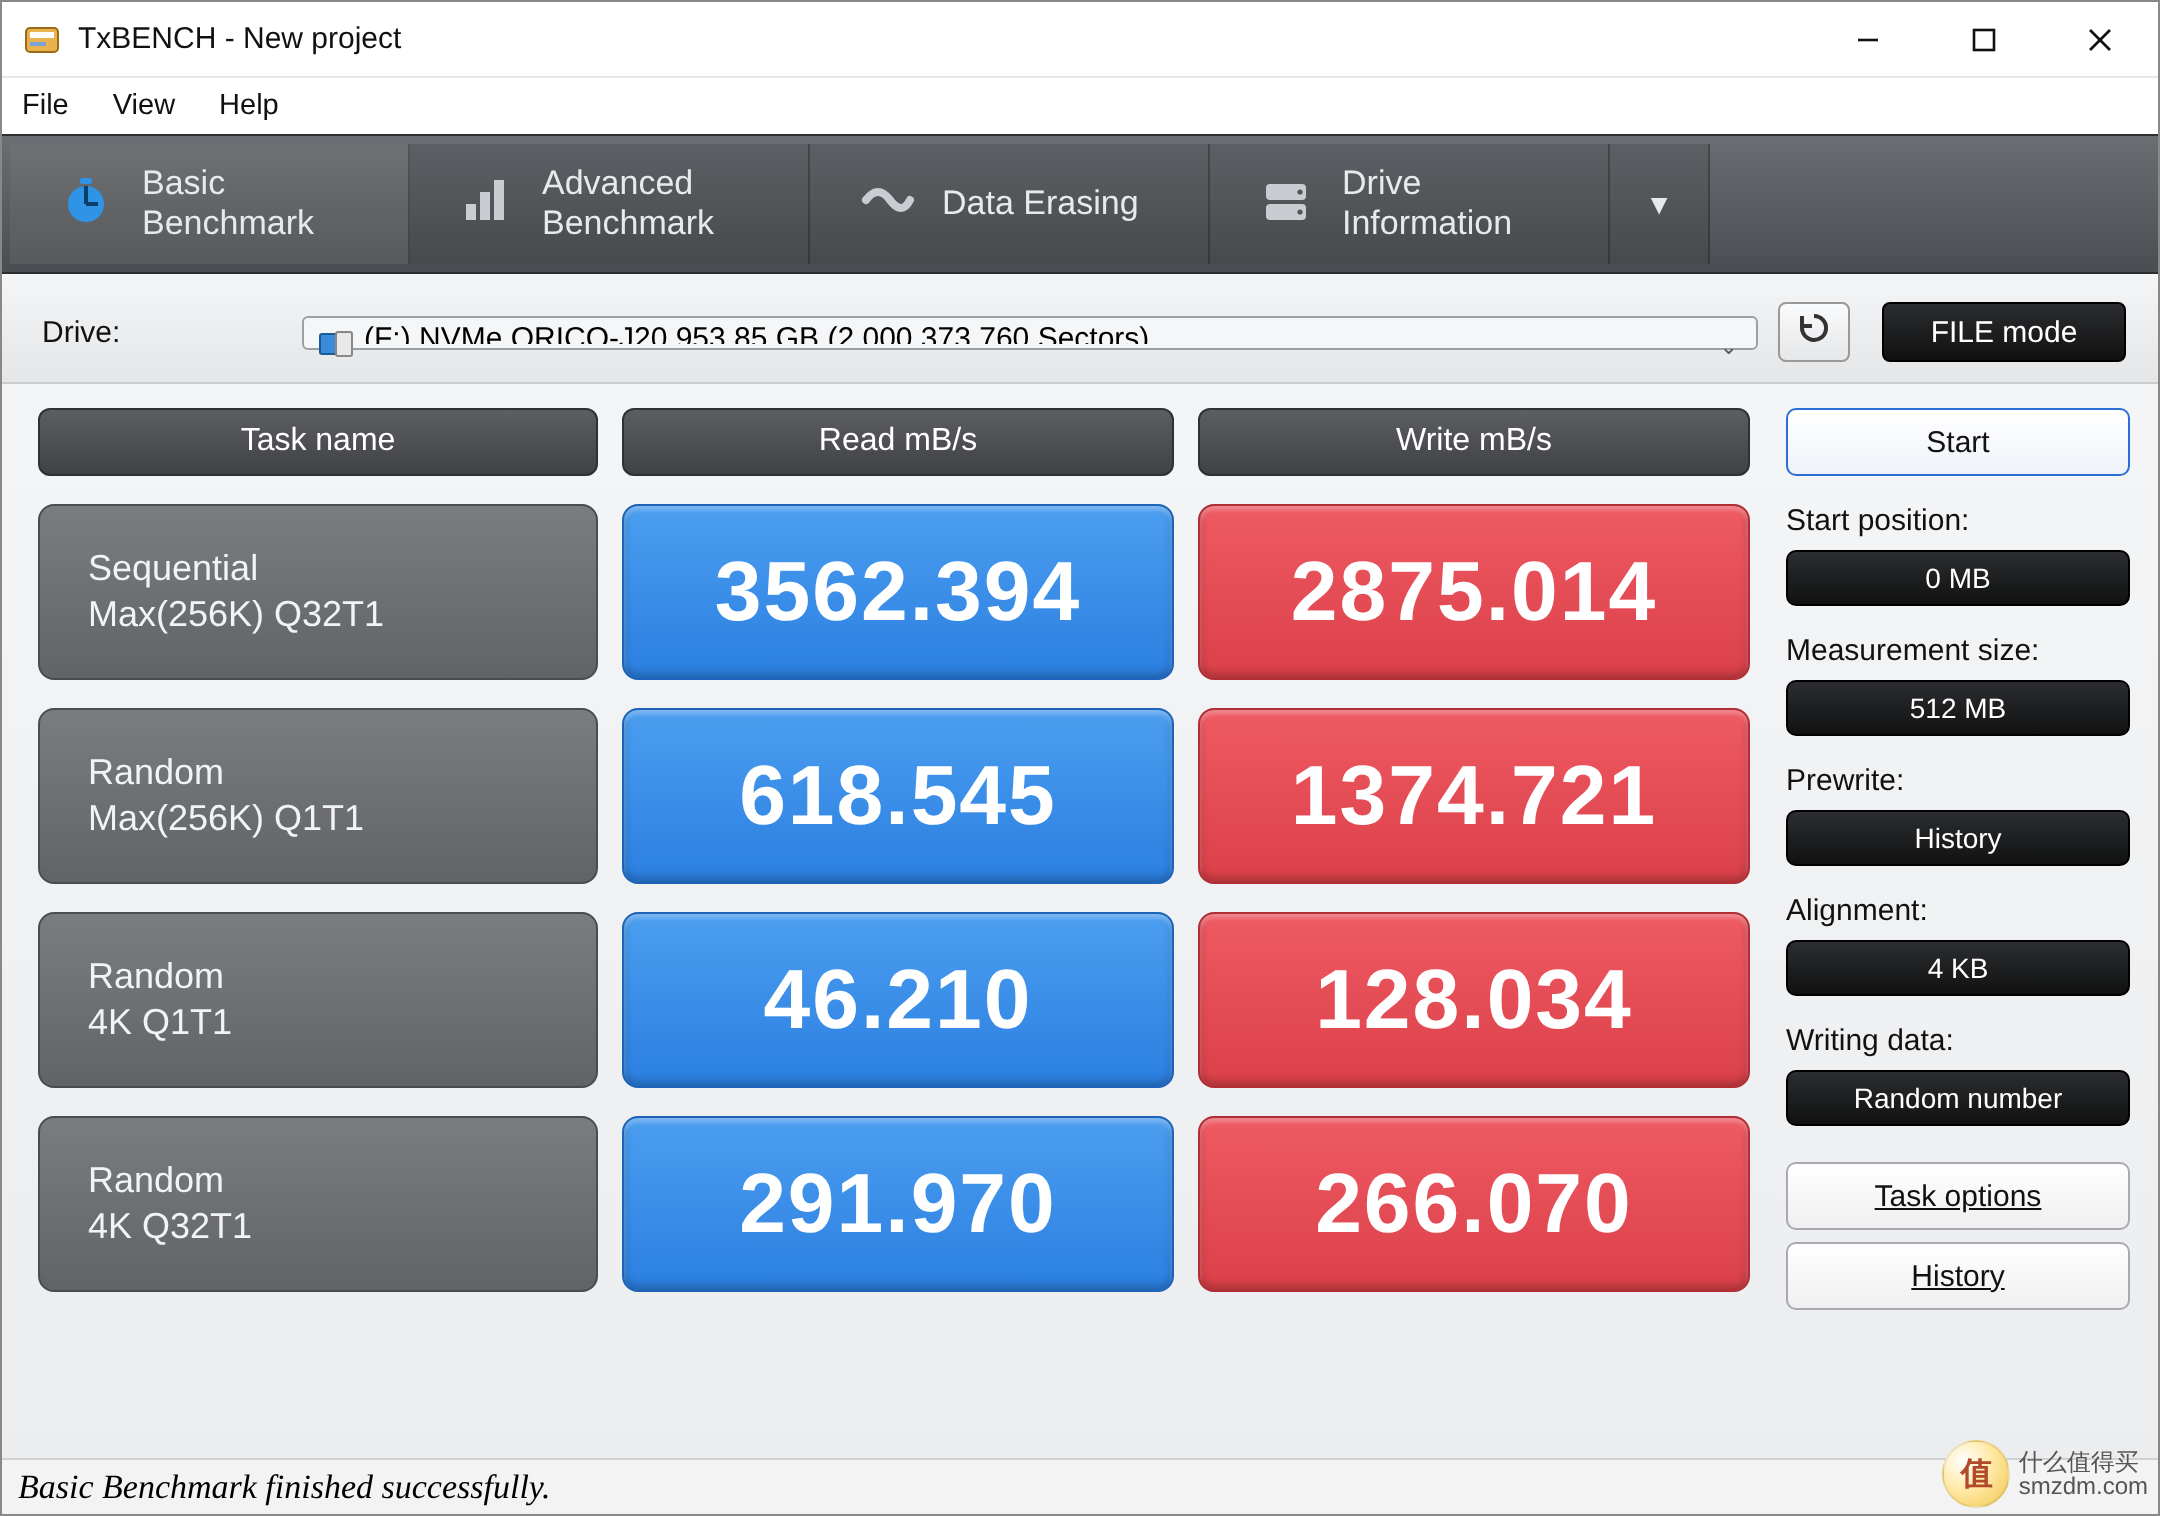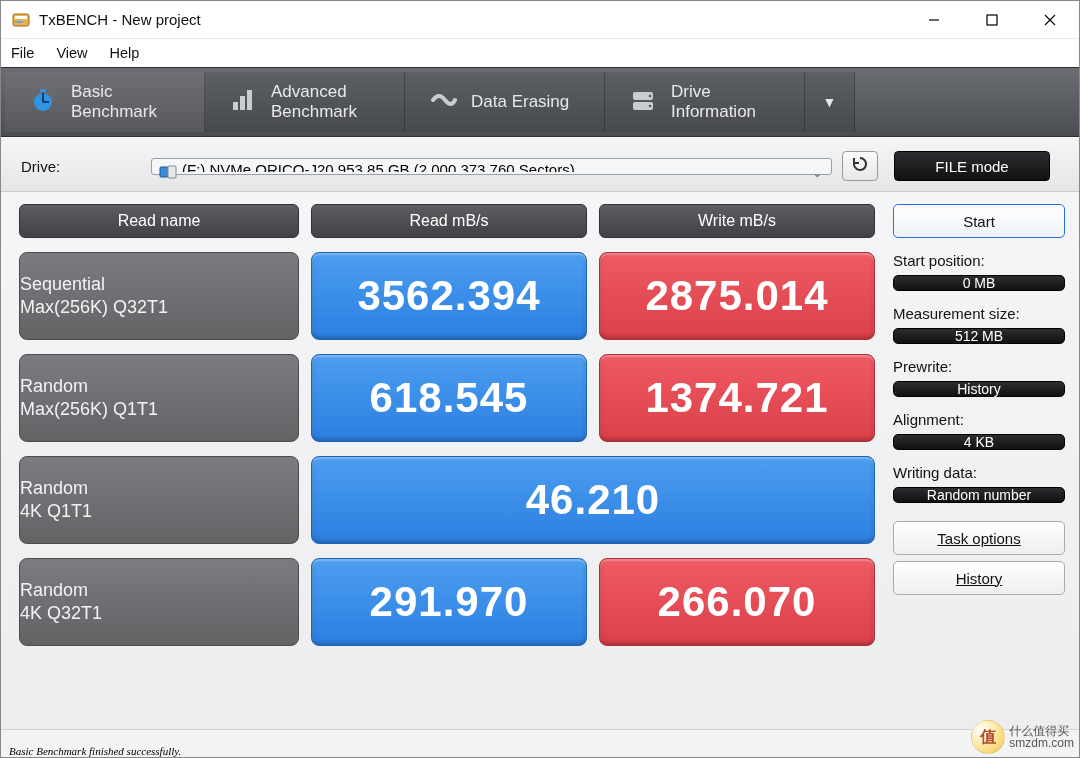--- a/index.html
+++ b/index.html
@@ -76,21 +76,21 @@
   .tab .lines .l1, .tab .lines .l2 { display:block; }
 
   .tab.dropdown {
     min-width:50px; padding:0;
     justify-content:center;
   }
 
   
   .driverow {
     display:flex; align-items:center;
-    padding:14px 29px 10px 20px;
+    padding:14px 16px 10px 20px;
     gap:10px;
     font-size:15px;
     background:linear-gradient(#f4f5f6, #e4e6e8);
     border-bottom:1px solid #c9cbcd;
   }
   .driverow .lbl { width:120px; color:#111; }
   .driverow select.driveselect {
     flex:1;
     height:17px;
     font-size:15px;
@@ -112,21 +112,21 @@
   }
   .refresh-btn {
     width:36px; height:30px;
     border:1px solid #999;
     border-radius:4px;
     background:linear-gradient(#f9fafb, #e5e7e9);
     display:flex; align-items:center; justify-content:center;
     font-size:17px;
   }
   .filemode-btn {
-    width:156px; height:30px;
+    width:122px; height:30px;
     background:linear-gradient(#2b2d30, #111);
     color:#fff; font-size:15px;
     border:1px solid #000;
     border-radius:4px;
     display:flex; align-items:center; justify-content:center;
     margin-left:6px;
   }
 
   
   .main {
@@ -162,20 +162,21 @@
     height:88px;
   }
   .row .namecell {
     width:280px;
     background:linear-gradient(#7a7c7f, #616365);
     border:1px solid #4a4c4e;
     border-radius:8px;
     color:#f2f3f4;
     display:flex; flex-direction:column;
     justify-content:center;
+    padding-left:24px;
     font-size:18px;
     line-height:1.3;
   }
   .row .valuecell {
     flex:1;
     border-radius:8px;
     display:flex; align-items:center; justify-content:center;
     font-family: Arial, "Segoe UI", sans-serif;
     font-weight:700;
     font-size:42px;
@@ -211,37 +212,37 @@
   .btn-light.white {
     border:1px solid #a7abaf;
     background:linear-gradient(#ffffff, #efefef);
     text-decoration:underline;
   }
   .side-lbl {
     color:#111; font-size:15px;
     margin-top:8px;
   }
   .side-pill {
-    height:16px;
+    height:28px;
     background:linear-gradient(#2b2d30, #111);
     color:#fff;
     border-radius:5px;
     display:flex; align-items:center; justify-content:center;
     font-size:14px;
     border:1px solid #000;
   }
 
   
   .statusbar {
     height:28px;
     background:#f3f3f3;
     border-top:1px solid #cfd1d3;
-    display:flex; align-items:flex-end;
+    display:flex; align-items:center;
     padding:0 8px;
-    font-size:11px;
+    font-size:17px;
     font-style:italic;
     font-family:"Times New Roman", serif;
   }
 
   
   .watermark {
     position:absolute;
     right:6px; bottom:4px;
     display:flex; align-items:center;
     gap:4px;
@@ -379,21 +380,21 @@
             </svg>
       </span>
     </div>
     <div class="filemode-btn">FILE mode</div>
   </div>
 
   <div class="main">
     <div class="results">
 
       <div class="results-head">
-        <div class="hdr task">Read name</div>
+        <div class="hdr task">Task name</div>
         <div class="hdr mid">Read mB/s</div>
         <div class="hdr mid">Write mB/s</div>
       </div>
 
       <div class="row">
         <div class="namecell">
           <span>Sequential</span>
           <span>Max(256K) Q32T1</span>
         </div>
         <div class="valuecell read">3562.394</div>
@@ -408,20 +409,21 @@
         <div class="valuecell read">618.545</div>
         <div class="valuecell write">1374.721</div>
       </div>
 
       <div class="row">
         <div class="namecell">
           <span>Random</span>
           <span>4K Q1T1</span>
         </div>
         <div class="valuecell read">46.210</div>
+        <div class="valuecell write">128.034</div>
       </div>
 
       <div class="row">
         <div class="namecell">
           <span>Random</span>
           <span>4K Q32T1</span>
         </div>
         <div class="valuecell read">291.970</div>
         <div class="valuecell write">266.070</div>
       </div>

